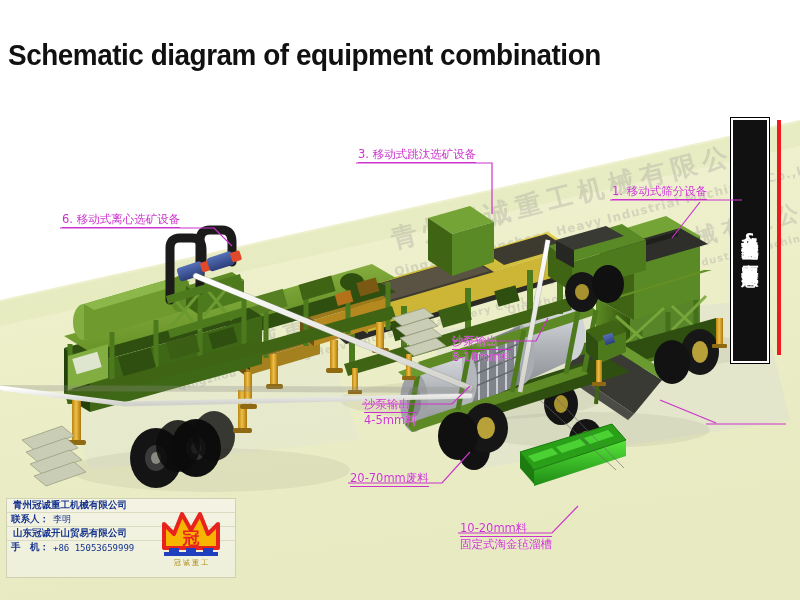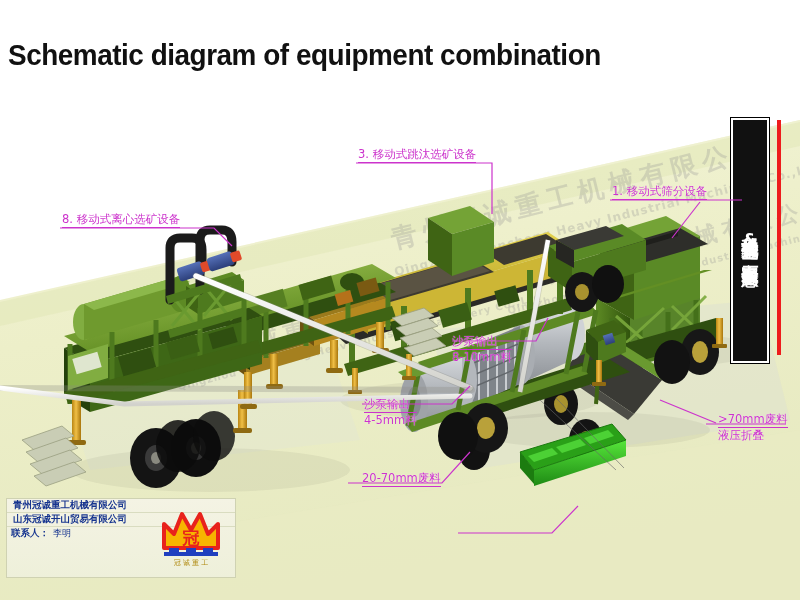--- a/index.html
+++ b/index.html
@@ -496,61 +496,65 @@
       <path d="M348,483 L442,483 L470,452"></path>
 
       <path d="M716,423 L716,423 L660,400"></path>
       <path d="M706,424 L786,424"></path>
 
       <path d="M458,533 L552,533 L578,506"></path>
     </g>
   </svg>
 
   <div class="lbl" style="left:62px;top:212px;">
-    <span class="u">8. 移动式离心选矿设备</span>
+    <span class="u">6. 移动式离心选矿设备</span>
   </div>
 
   <div class="lbl" style="left:358px;top:147px;">
     <span class="u">3. 移动式跳汰选矿设备</span>
   </div>
 
   <div class="lbl" style="left:612px;top:184px;">
     <span class="u">1. 移动式筛分设备</span>
   </div>
 
   <div class="lbl two" style="left:452px;top:334px;">
     <span class="u">沙泵输出</span>
     <span>8-10mm料</span>
   </div>
 
   <div class="lbl two" style="left:364px;top:397px;">
     <span class="u">沙泵输出</span>
     <span>4-5mm料</span>
   </div>
 
-  <div class="lbl" style="left:350px;top:471px;margin-left:12px;">
+  <div class="lbl" style="left:350px;top:471px;">
     <span class="u">20-70mm废料</span>
   </div>
 
-  <div class="lbl two" style="left:718px;top:412px;">
-    <span class="u">&gt;70mm废料</span>
-    <span>液压折叠</span>
-  </div>
-
+
+  <div class="lbl two" style="left:460px;top:521px;">
+    <span class="u">10-20mm料</span>
+    <span>固定式淘金毡溜槽</span>
+  </div>
 
   <div class="infocard">
     <div class="inforow">
       <span class="v" style="font-family:'DejaVu Sans',sans-serif;font-size:9.5px;font-weight:bold;">青州冠诚重工机械有限公司</span>
     </div>
     <div class="inforow">
+      <span class="k klabel">联系人：</span>
+      <span class="v">李明</span>
+    </div>
+    <div class="inforow">
       <span class="v" style="font-family:'DejaVu Sans',sans-serif;font-size:9.5px;font-weight:bold;">山东冠诚开山贸易有限公司</span>
     </div>
     <div class="inforow">
-      <span class="k klabel">联系人：</span>
-      <span class="v">李明</span>
+      <span class="k klabel">手　机：</span>
+      <span class="v">+86 15053659999</span>
     </div>
   </div>
 
   <svg class="logo" viewBox="0 0 62 62">
     <polygon points="4,40 4,16 14,26 22,6 31,22 40,6 48,26 58,16 58,40" fill="#f7b500" stroke="#e8221c" stroke-width="4" stroke-linejoin="round"></polygon>
     <text x="31" y="36" font-size="17" font-weight="bold" fill="#e8221c" text-anchor="middle" font-family="'DejaVu Serif',serif">冠</text>
     <rect x="4" y="44" width="54" height="4" fill="#1f3fbf"></rect>
     <rect x="9" y="40" width="10" height="5" fill="#1f3fbf"></rect>
     <rect x="26" y="40" width="10" height="5" fill="#1f3fbf"></rect>
     <rect x="43" y="40" width="10" height="5" fill="#1f3fbf"></rect>

